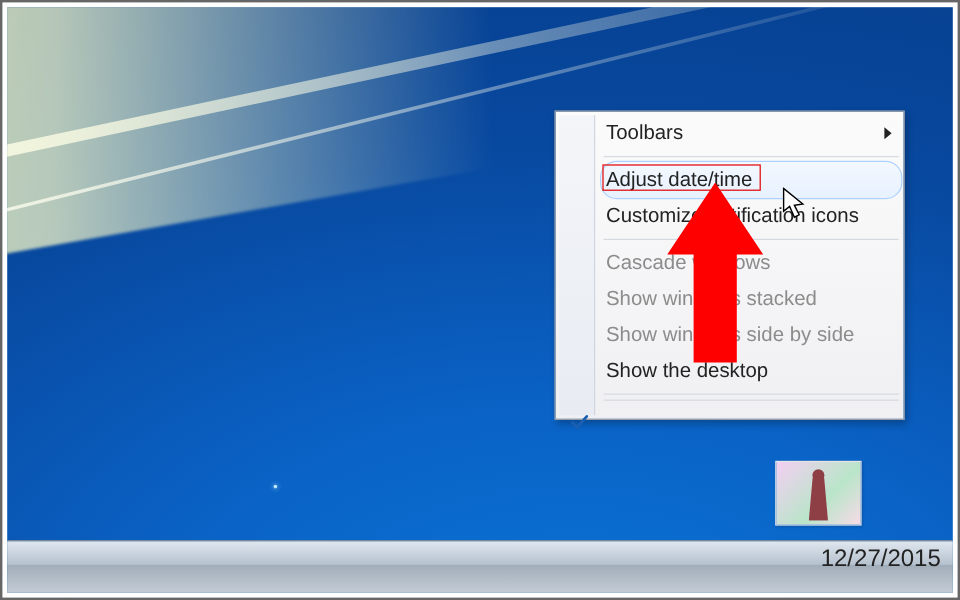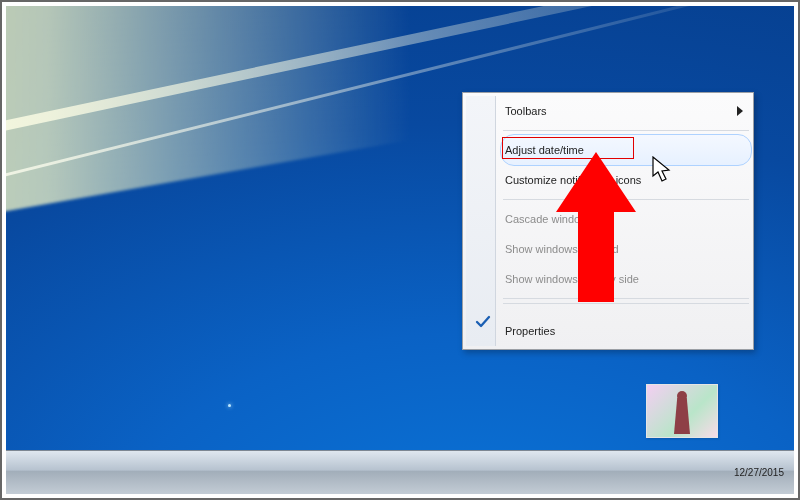--- a/index.html
+++ b/index.html
@@ -66,21 +66,21 @@
     .taskbar {
       position: absolute;
       left: 4px; right: 4px; bottom: 4px;
       height: 44px;
       background: linear-gradient(#dfe7ef, #b6c2cf 45%, #a1adb9 46%, #c3ccd5);
       border-top: 1px solid #7d8792;
     }
     .tray-date {
       position: absolute;
       right: 10px; bottom: 16px;
-      font-size: 10px;
+      font-size: 20px;
       color: #222;
     }
     .tray-thumb {
       position: absolute;
       right: 80px; bottom: 60px;
       width: 72px; height: 54px;
       background: linear-gradient(135deg,#f3cff2,#b9e5c9 60%,#f7dbe8);
       border: 1px solid #e5e5e5;
       box-shadow: 1px 1px 2px rgba(0,0,0,0.15);
       display: flex;
@@ -101,21 +101,21 @@
     
     .context-menu {
       position: absolute;
       top: 90px;
       left: 460px;
       width: 292px;
       background: linear-gradient(#fbfbfc,#f0f0f2);
       border: 1px solid #9b9fa5;
       box-shadow: 2px 3px 6px rgba(0,0,0,0.25);
       padding: 3px 2px;
-      font-size: 11px;
+      font-size: 17px;
       color: #222;
     }
     .context-menu .gutter {
       position: absolute;
       top: 3px; bottom: 3px; left: 3px;
       width: 30px;
       background: linear-gradient(#f3f5f9,#e8ecf2);
       border-right: 1px solid #d0d6df;
     }
     .menu-items {
@@ -231,36 +231,36 @@
 
       <div class="menu-item disabled">
         <span>Cascade windows</span>
       </div>
       <div class="menu-item disabled">
         <span>Show windows stacked</span>
       </div>
       <div class="menu-item disabled">
         <span>Show windows side by side</span>
       </div>
+      <div class="menu-item">
+        <span>Show the desktop</span>
+      </div>
 
       <div class="separator"></div>
 
 
       <div class="separator"></div>
 
       <div class="menu-item">
         <span class="check-icon">
           <svg viewBox="0 0 16 16">
               <path d="M2 8 L6 12 L14 3" fill="none" stroke="#1b5fb3" stroke-width="2.3" stroke-linecap="round" stroke-linejoin="round"></path>
             </svg>
         </span>
       </div>
-      <div class="menu-item">
-        <span>Properties</span>
-      </div>
     </div>
   </div>
 
   <div class="red-arrow">
     <svg viewBox="0 0 80 160">
       <polygon points="40,0 80,60 58,60 58,150 22,150 22,60 0,60" fill="#ff0000"></polygon>
     </svg>
   </div>
 
   <div class="cursor">

